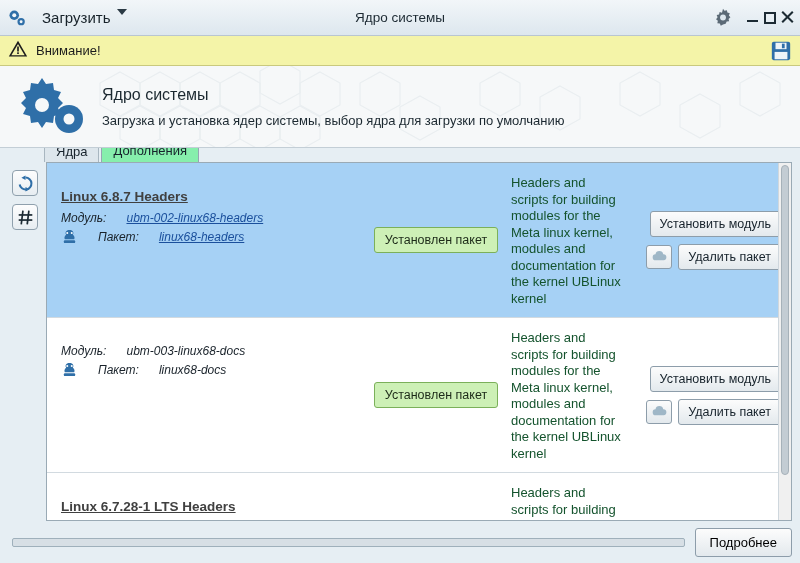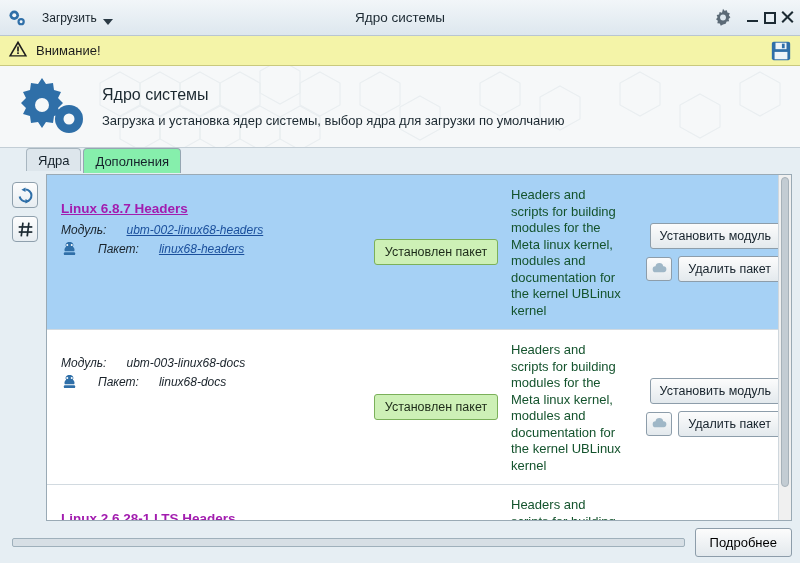--- a/index.html
+++ b/index.html
@@ -38,23 +38,23 @@
   .tb-right { margin-left: auto; }
   .tb-title {
     position: absolute;
     left: 0; right: 0;
     text-align: center;
     font-size: 13.5px;
     color: #1d2a33;
     pointer-events: none;
   }
   .menu-btn {
-    display: flex; align-items: flex-end; gap: 6px;
+    display: flex; align-items: flex-start; gap: 6px;
     padding: 3px 8px;
-    font-size: 12px;
+    font-size: 15px;
     color: #17222a;
     background: transparent;
     border: 0;
     cursor: pointer;
     z-index: 2;
   }
   .caret {
     width: 0; height: 0;
     border-left: 5px solid transparent;
     border-right: 5px solid transparent;
@@ -123,24 +123,24 @@
   }
   .banner-icon { position: relative; width: 74px; height: 66px; flex: none; }
   .banner-txt { position: relative; }
   .banner-title {
     font-size: 16px; color: #1b2830; margin-bottom: 9px;
   }
   .banner-sub { font-size: 13px; color: #1b2830; }
 
   
   .tabs-row {
-    height: 26px;
-    display: flex;
-    align-items: flex-start;
-    padding-left: 26px;
+    height: 14px;
+    display: flex;
+    align-items: flex-end;
+    padding-left: 44px;
     background: #e6eef3;
     flex: none;
   }
   .tab {
     height: 23px;
     padding: 0 11px;
     display: flex; align-items: center;
     font-size: 13px;
     color: #16222b;
     background: #dde6ec;
@@ -202,21 +202,21 @@
   }
   .row.selected { background: #a6d1f5; }
   .col-name {
     width: 300px;
     flex: none;
     padding-top: 16px;
   }
   .pkg-title {
     font-size: 13.5px;
     font-weight: bold;
-    color: #a21caf;
+    color: #404040;
     text-decoration: underline;
     margin-bottom: 7px;
     cursor: pointer;
   }
   .meta-line {
     font-size: 12px;
     font-style: italic;
     color: #19222a;
     margin-bottom: 4px;
     display: flex;
@@ -531,21 +531,21 @@
                   <path d="M5 11 a3.2 3.2 0 0 1 -.3 -6.4 A4.2 4.2 0 0 1 13 4.6 a3.2 3.2 0 0 1 .4 6.4 Z" fill="#9fb7c7"></path>
                 </svg>
               </span>
               <button class="btn">Удалить пакет</button>
             </div>
           </div>
         </div>
 
         <div class="row">
           <div class="col-name">
-            <div class="pkg-title">Linux 2.6.28-1 LTS Headers</div>
+            <div class="pkg-title">Linux 6.7.28-1 LTS Headers</div>
 
           </div>
           <div class="col-status">
             
           </div>
           <div class="col-desc">Headers and scripts for building modules for the Meta linux kernel, modules and documentation for the kernel UBLinux kernel</div>
           <div class="col-actions">
             
             
           </div>

